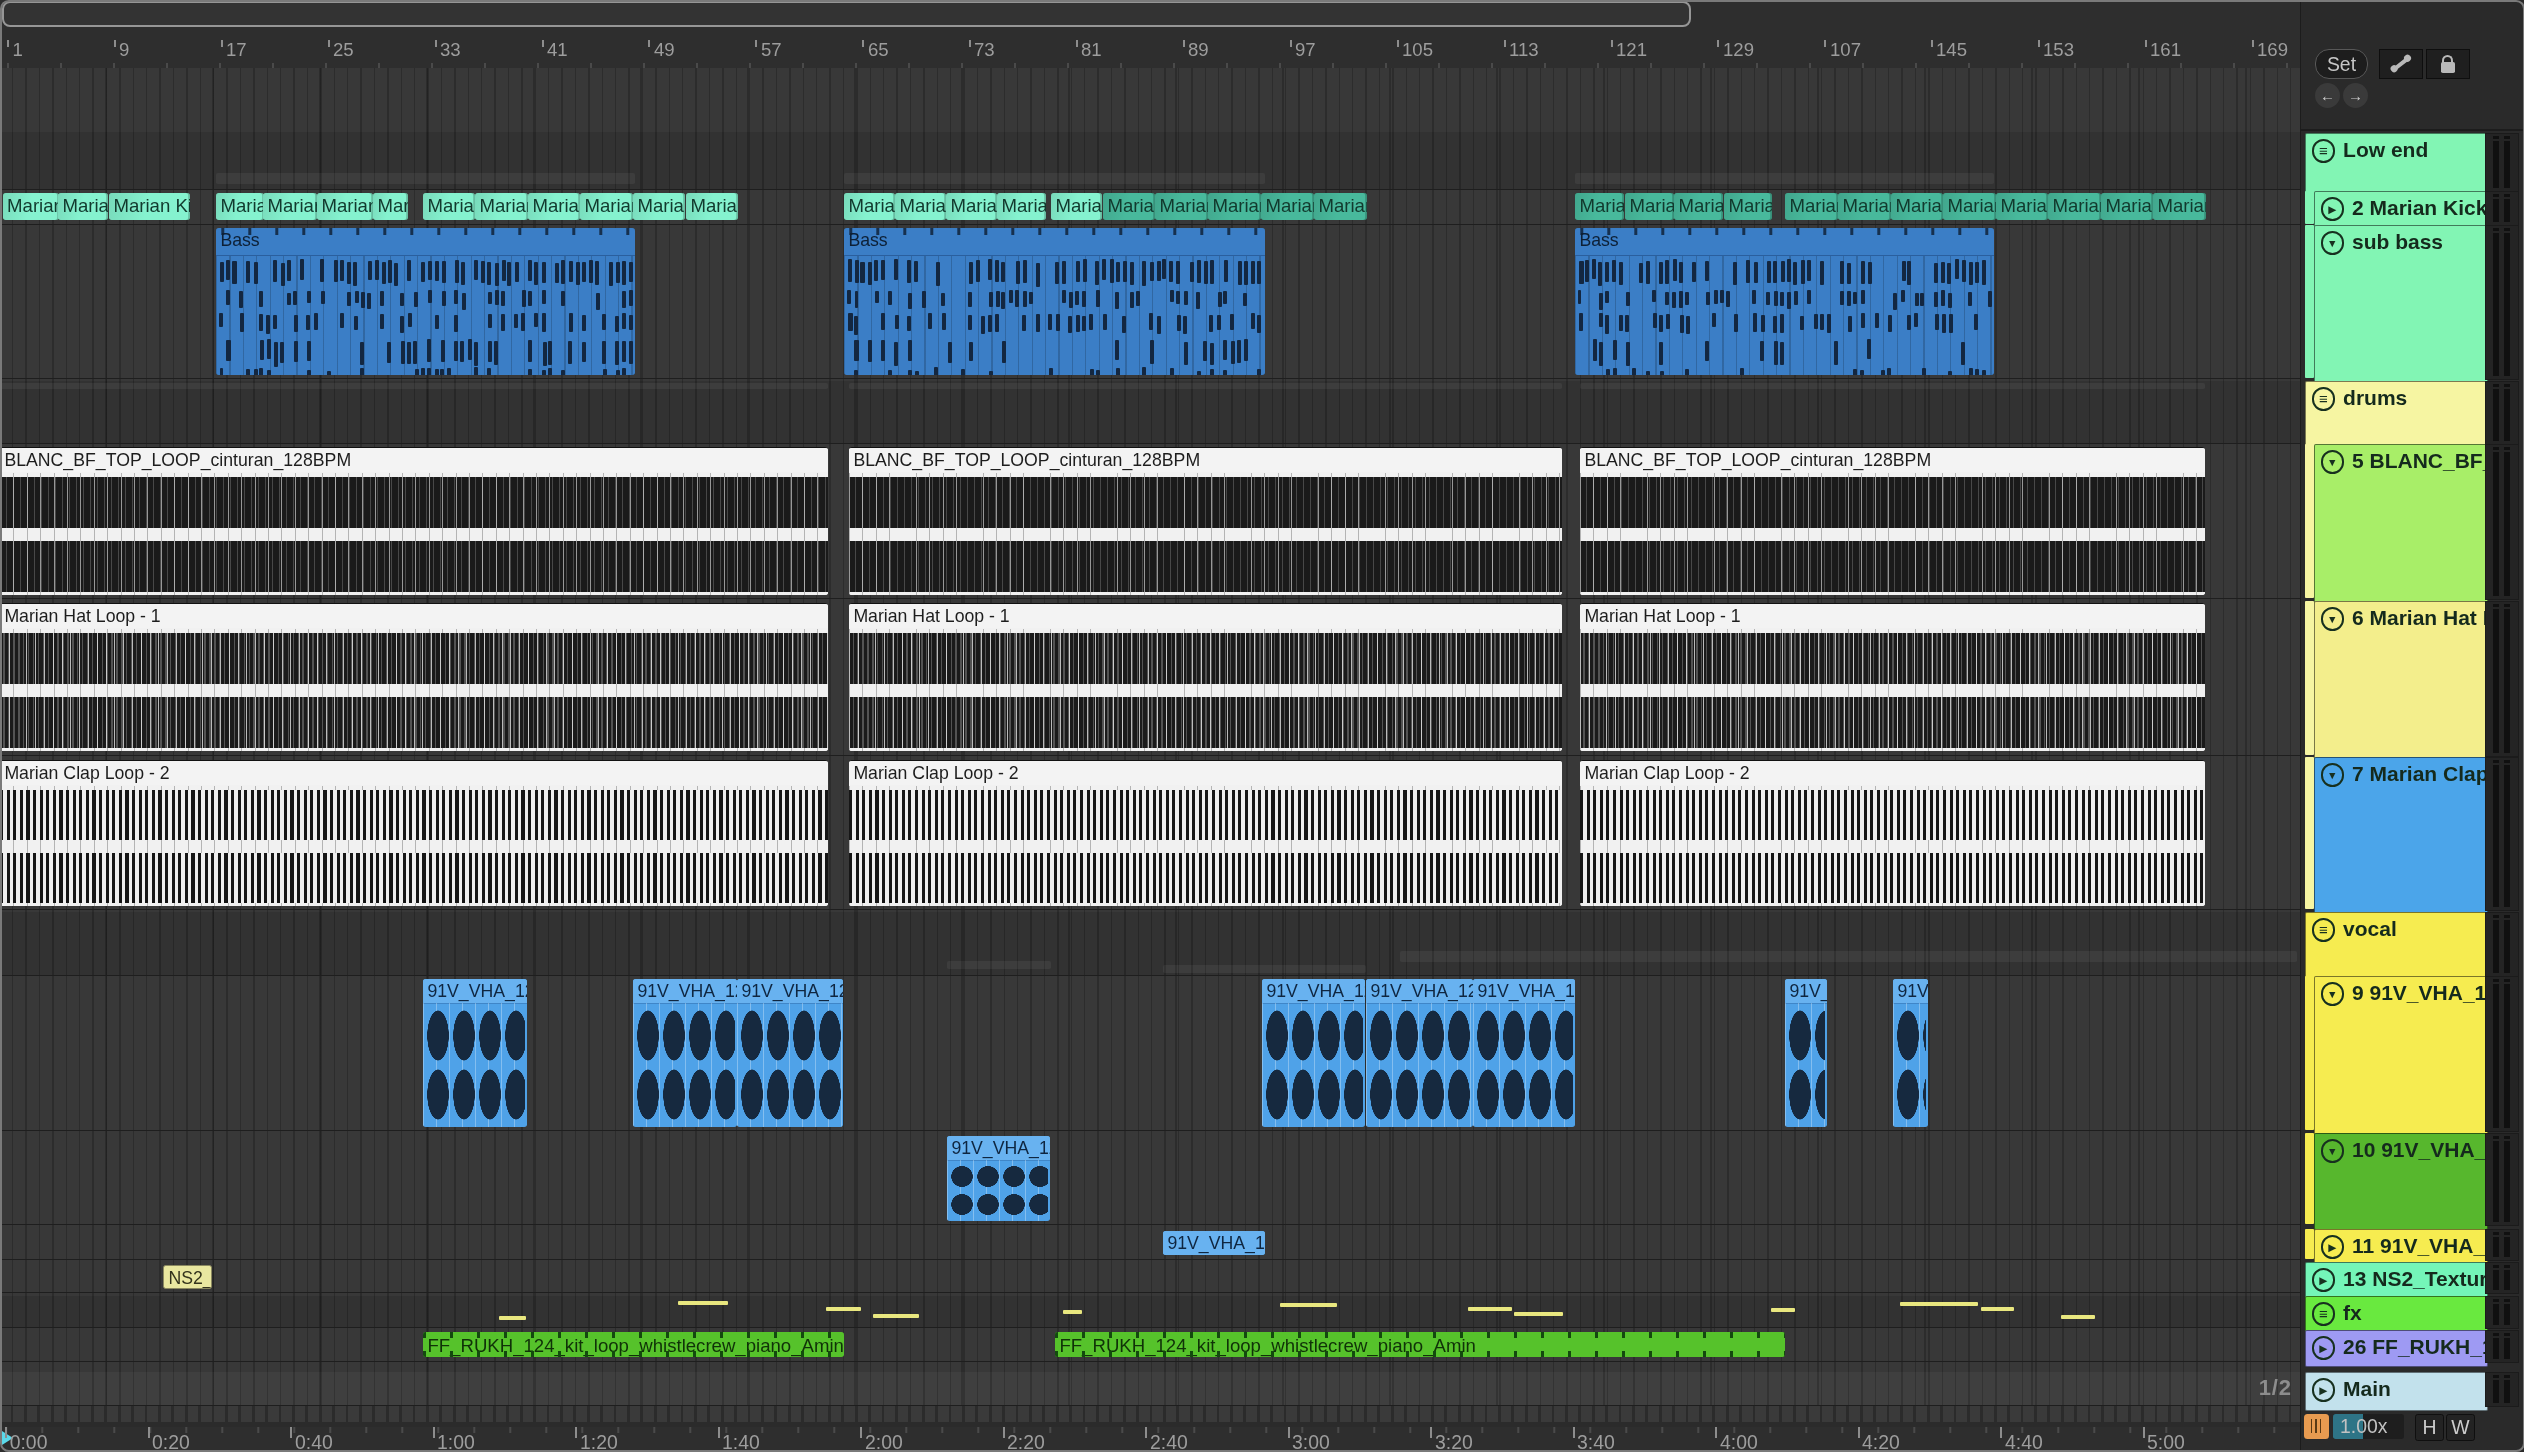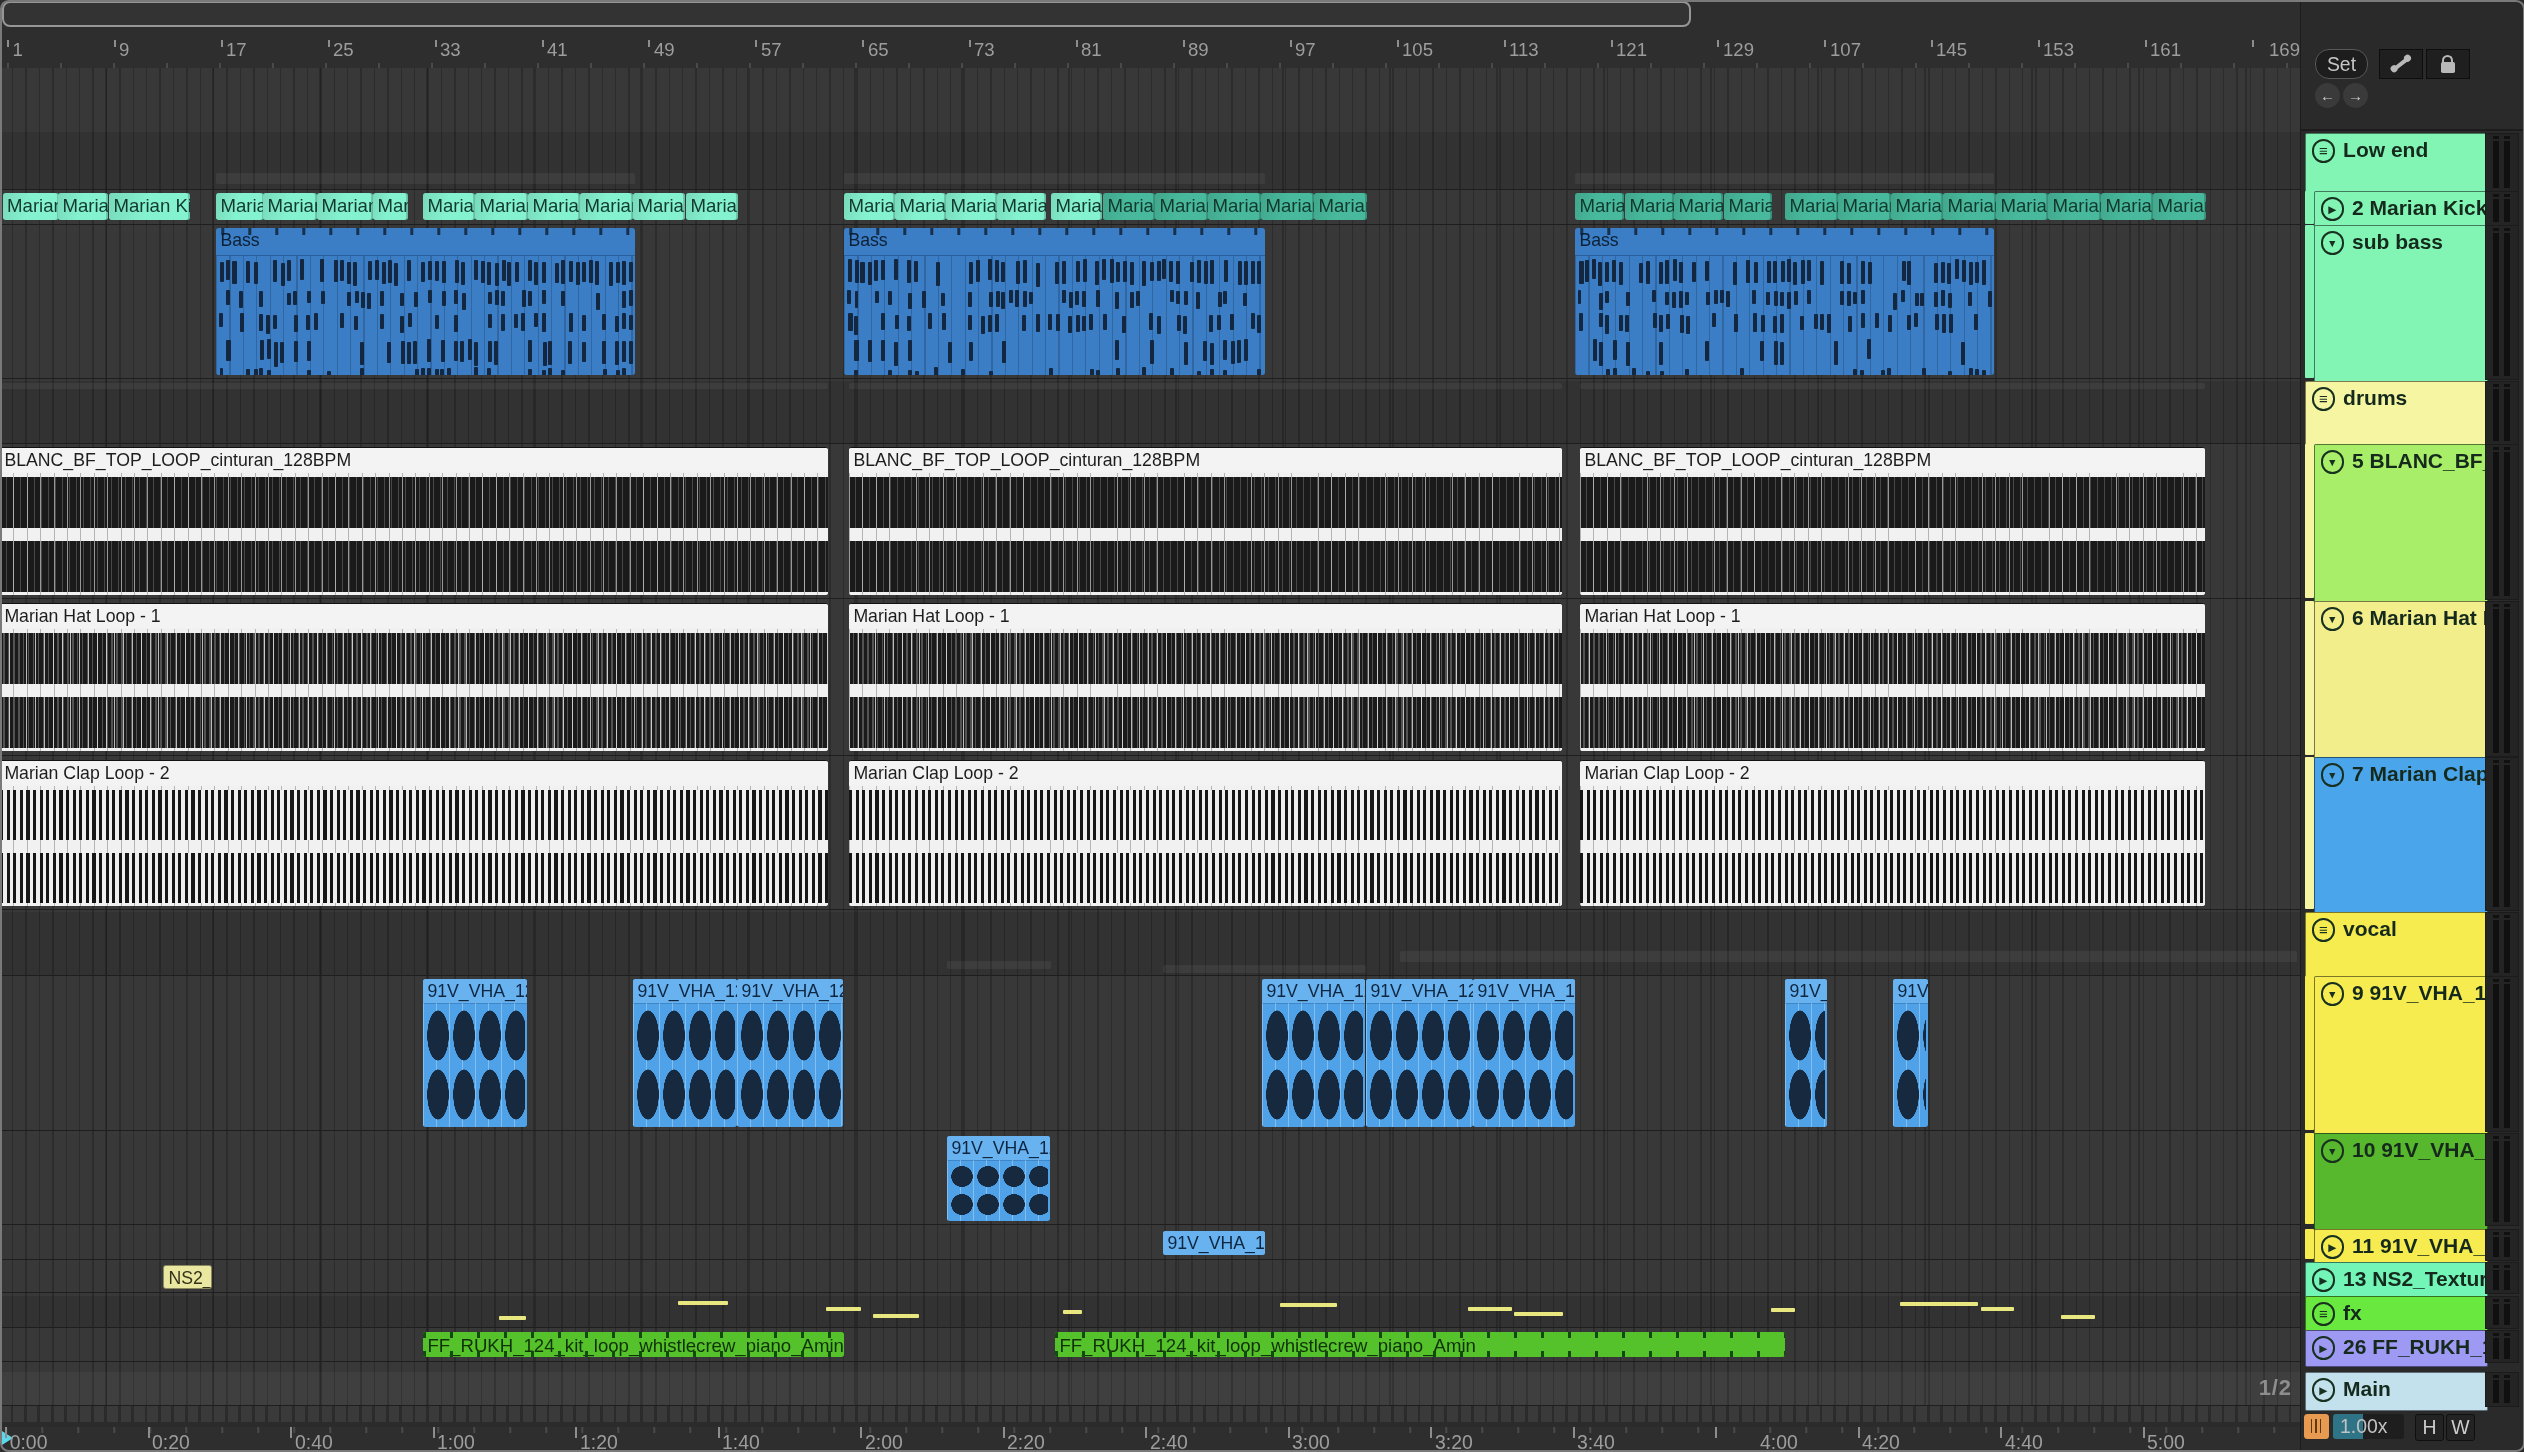--- a/index.html
+++ b/index.html
@@ -259,21 +259,21 @@
       <div class="barnum" style="left: 1723px; position: absolute;">129</div>
       <div class="bartick" style="left: 1824px; position: absolute; top: 10.6px;"></div>
       <div class="barnum" style="left: 1830px; position: absolute;">107</div>
       <div class="bartick" style="left: 1931px; position: absolute; top: 10.6px;"></div>
       <div class="barnum" style="left: 1936px; position: absolute;">145</div>
       <div class="bartick" style="left: 2038px; position: absolute; top: 10.6px;"></div>
       <div class="barnum" style="left: 2043px; position: absolute;">153</div>
       <div class="bartick" style="left: 2145px; position: absolute; top: 10.6px;"></div>
       <div class="barnum" style="left: 2150px; position: absolute;">161</div>
       <div class="bartick" style="left: 2252px; position: absolute; top: 10.6px;"></div>
-      <div class="barnum" style="left: 2257px; position: absolute; margin-left: 12px;">169</div>
+      <div class="barnum" style="left: 2257px; position: absolute;">169</div>
     </div>
 
   <div class="arrange" id="arrange">
     <div id="lanes">
         <div class="lane lane-group" style="left: 0px; top: 64px; width: 2300px; height: 57px; position: absolute;"></div>
         <div class="lane" style="left: 0px; top: 123px; width: 2300px; height: 33px; position: absolute;"></div>
         <div class="lane" style="left: 0px; top: 157px; width: 2300px; height: 153px; position: absolute;"></div>
         <div class="lane lane-group" style="left: 0px; top: 313px; width: 2300px; height: 62px; position: absolute;"></div>
         <div class="lane" style="left: 0px; top: 376px; width: 2300px; height: 154px; position: absolute;"></div>
         <div class="lane" style="left: 0px; top: 533px; width: 2300px; height: 154px; position: absolute;"></div>
@@ -1013,21 +1013,21 @@
       <div class="timelabel" style="left: 1007px; position: absolute;">2:20</div>
       <div class="timetick" style="left: 1145px; position: absolute;"></div>
       <div class="timelabel" style="left: 1150px; position: absolute;">2:40</div>
       <div class="timetick" style="left: 1288px; position: absolute;"></div>
       <div class="timelabel" style="left: 1292px; position: absolute;">3:00</div>
       <div class="timetick" style="left: 1430px; position: absolute;"></div>
       <div class="timelabel" style="left: 1435px; position: absolute;">3:20</div>
       <div class="timetick" style="left: 1573px; position: absolute;"></div>
       <div class="timelabel" style="left: 1577px; position: absolute;">3:40</div>
       <div class="timetick" style="left: 1715px; position: absolute;"></div>
-      <div class="timelabel" style="left: 1720px; position: absolute; margin-left: 40px;">4:00</div>
+      <div class="timelabel" style="left: 1720px; position: absolute;">4:00</div>
       <div class="timetick" style="left: 1858px; position: absolute;"></div>
       <div class="timelabel" style="left: 1862px; position: absolute;">4:20</div>
       <div class="timetick" style="left: 2000px; position: absolute;"></div>
       <div class="timelabel" style="left: 2005px; position: absolute;">4:40</div>
       <div class="timetick" style="left: 2143px; position: absolute;"></div>
       <div class="timelabel" style="left: 2147px; position: absolute;">5:00</div>
     </div>
 
   <div class="panel">
     <div class="setbtn" style="left:14px;top:49px;width:51px;height:28px;">

